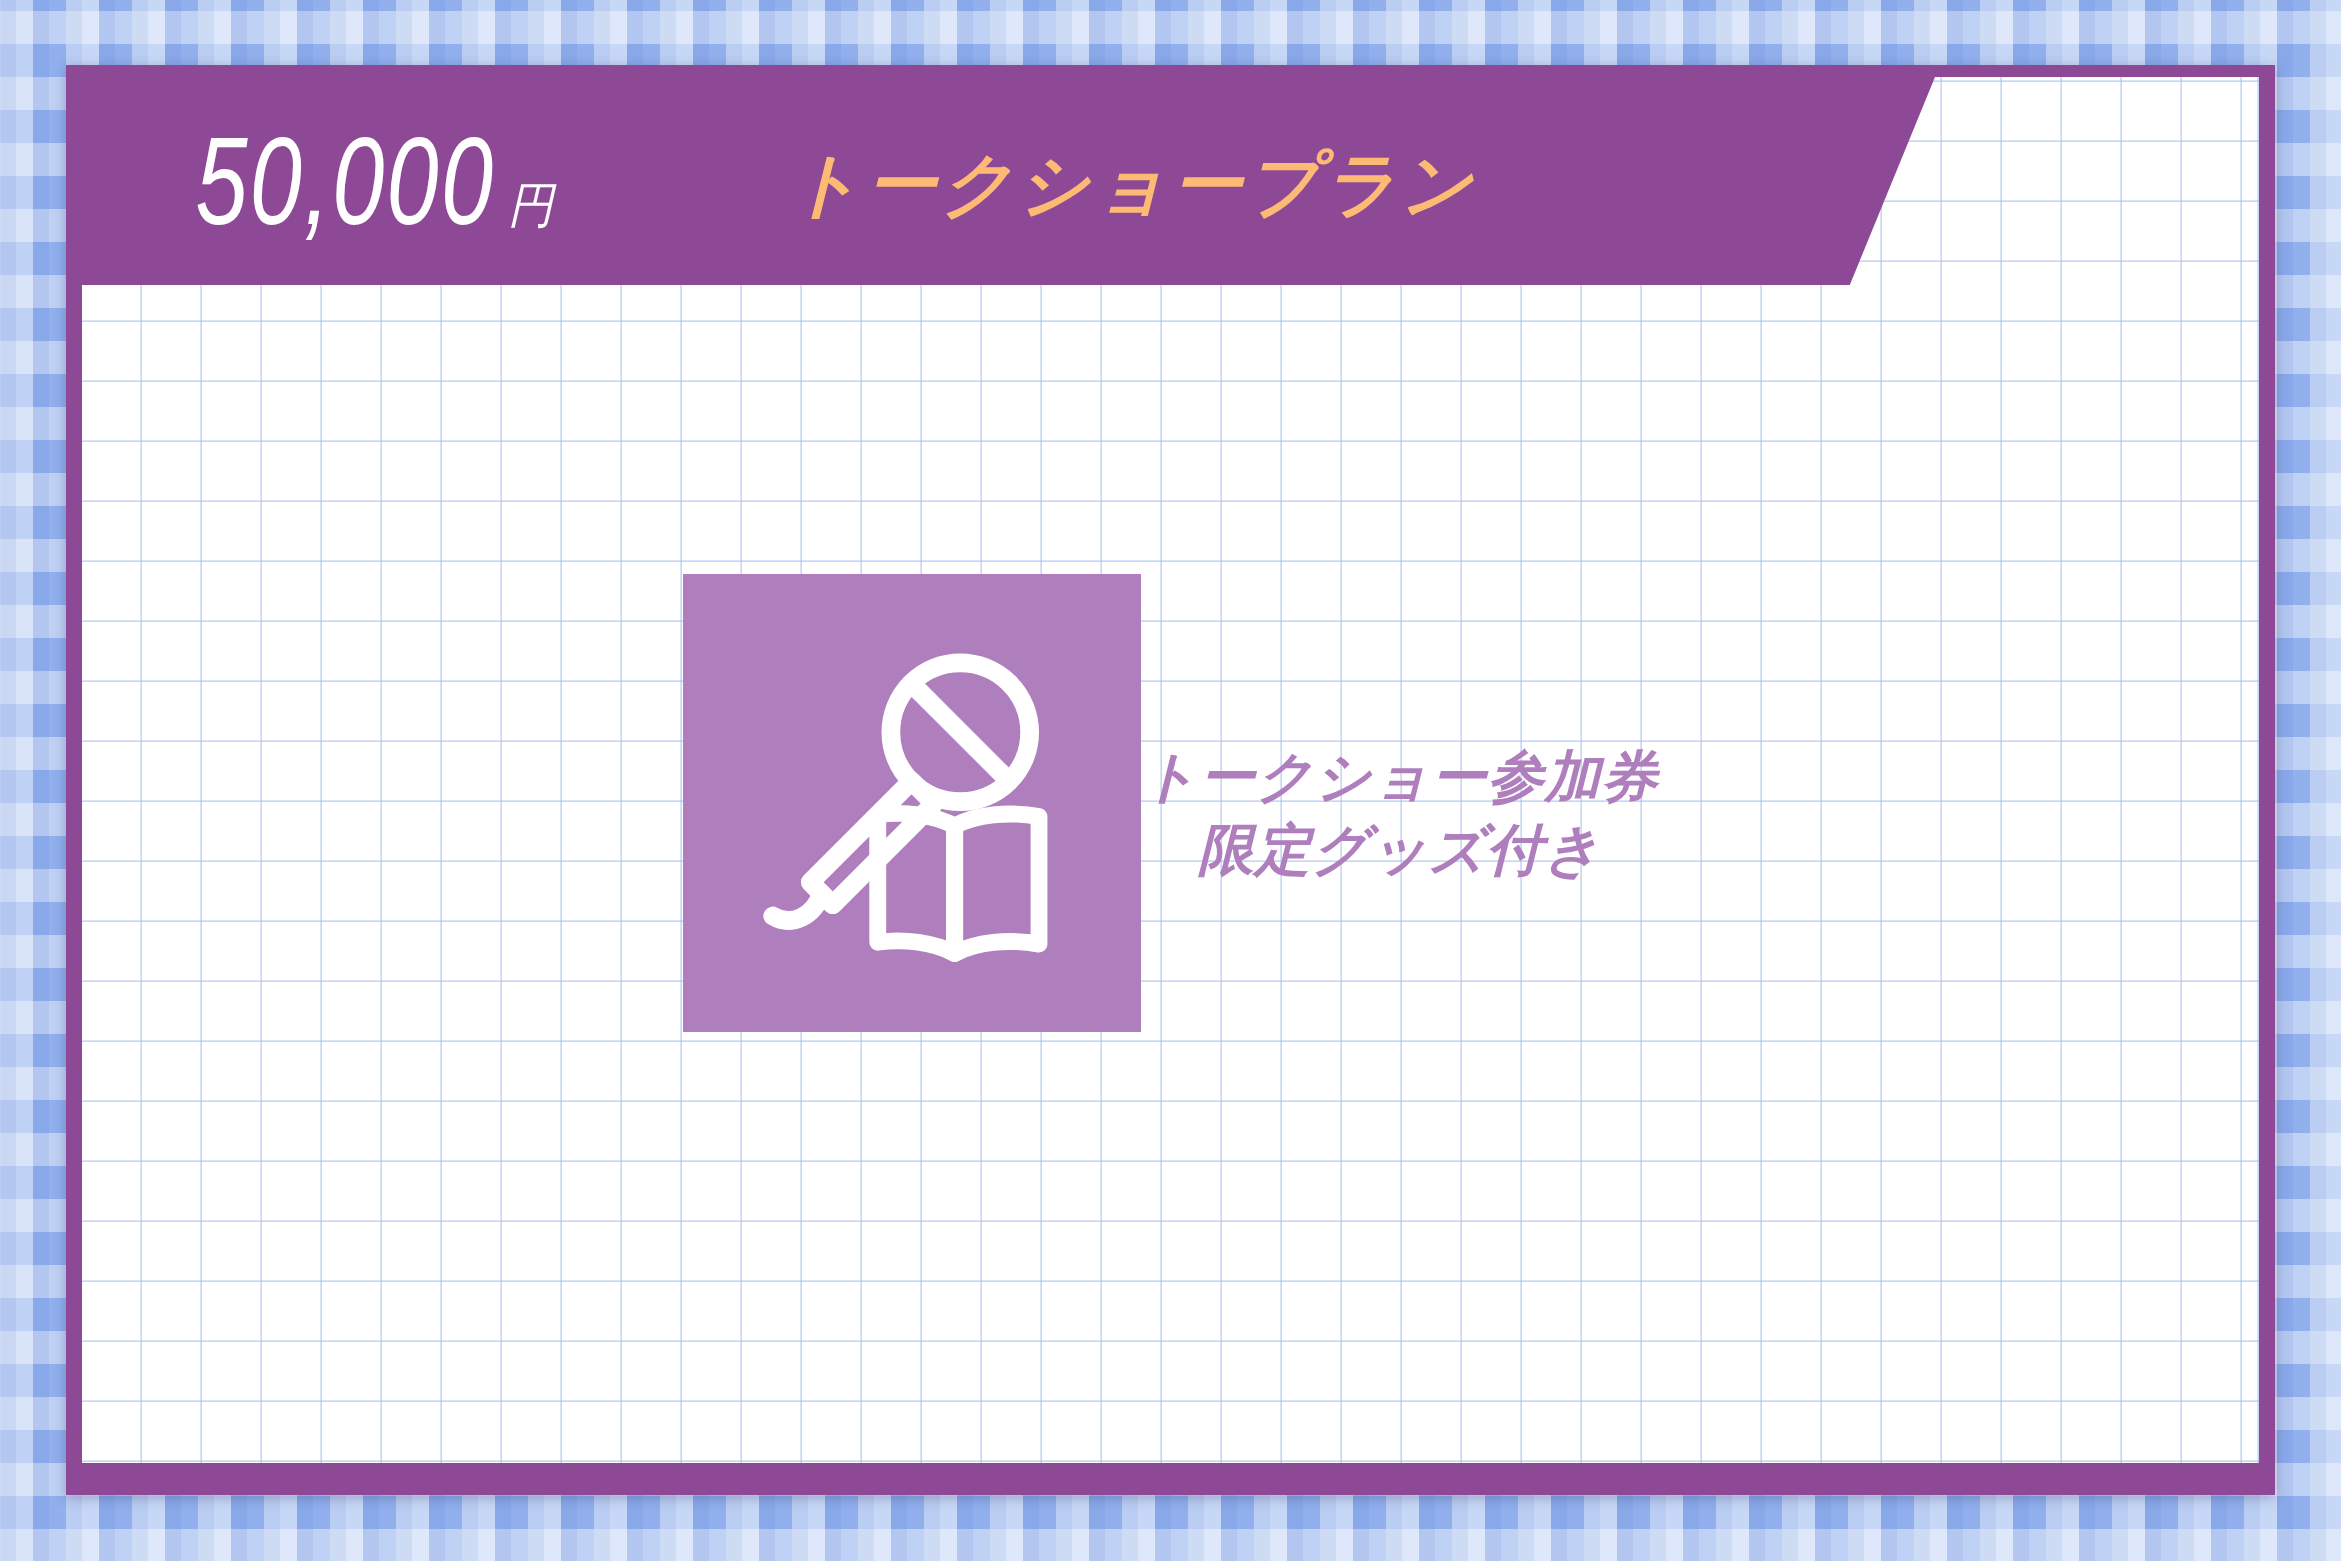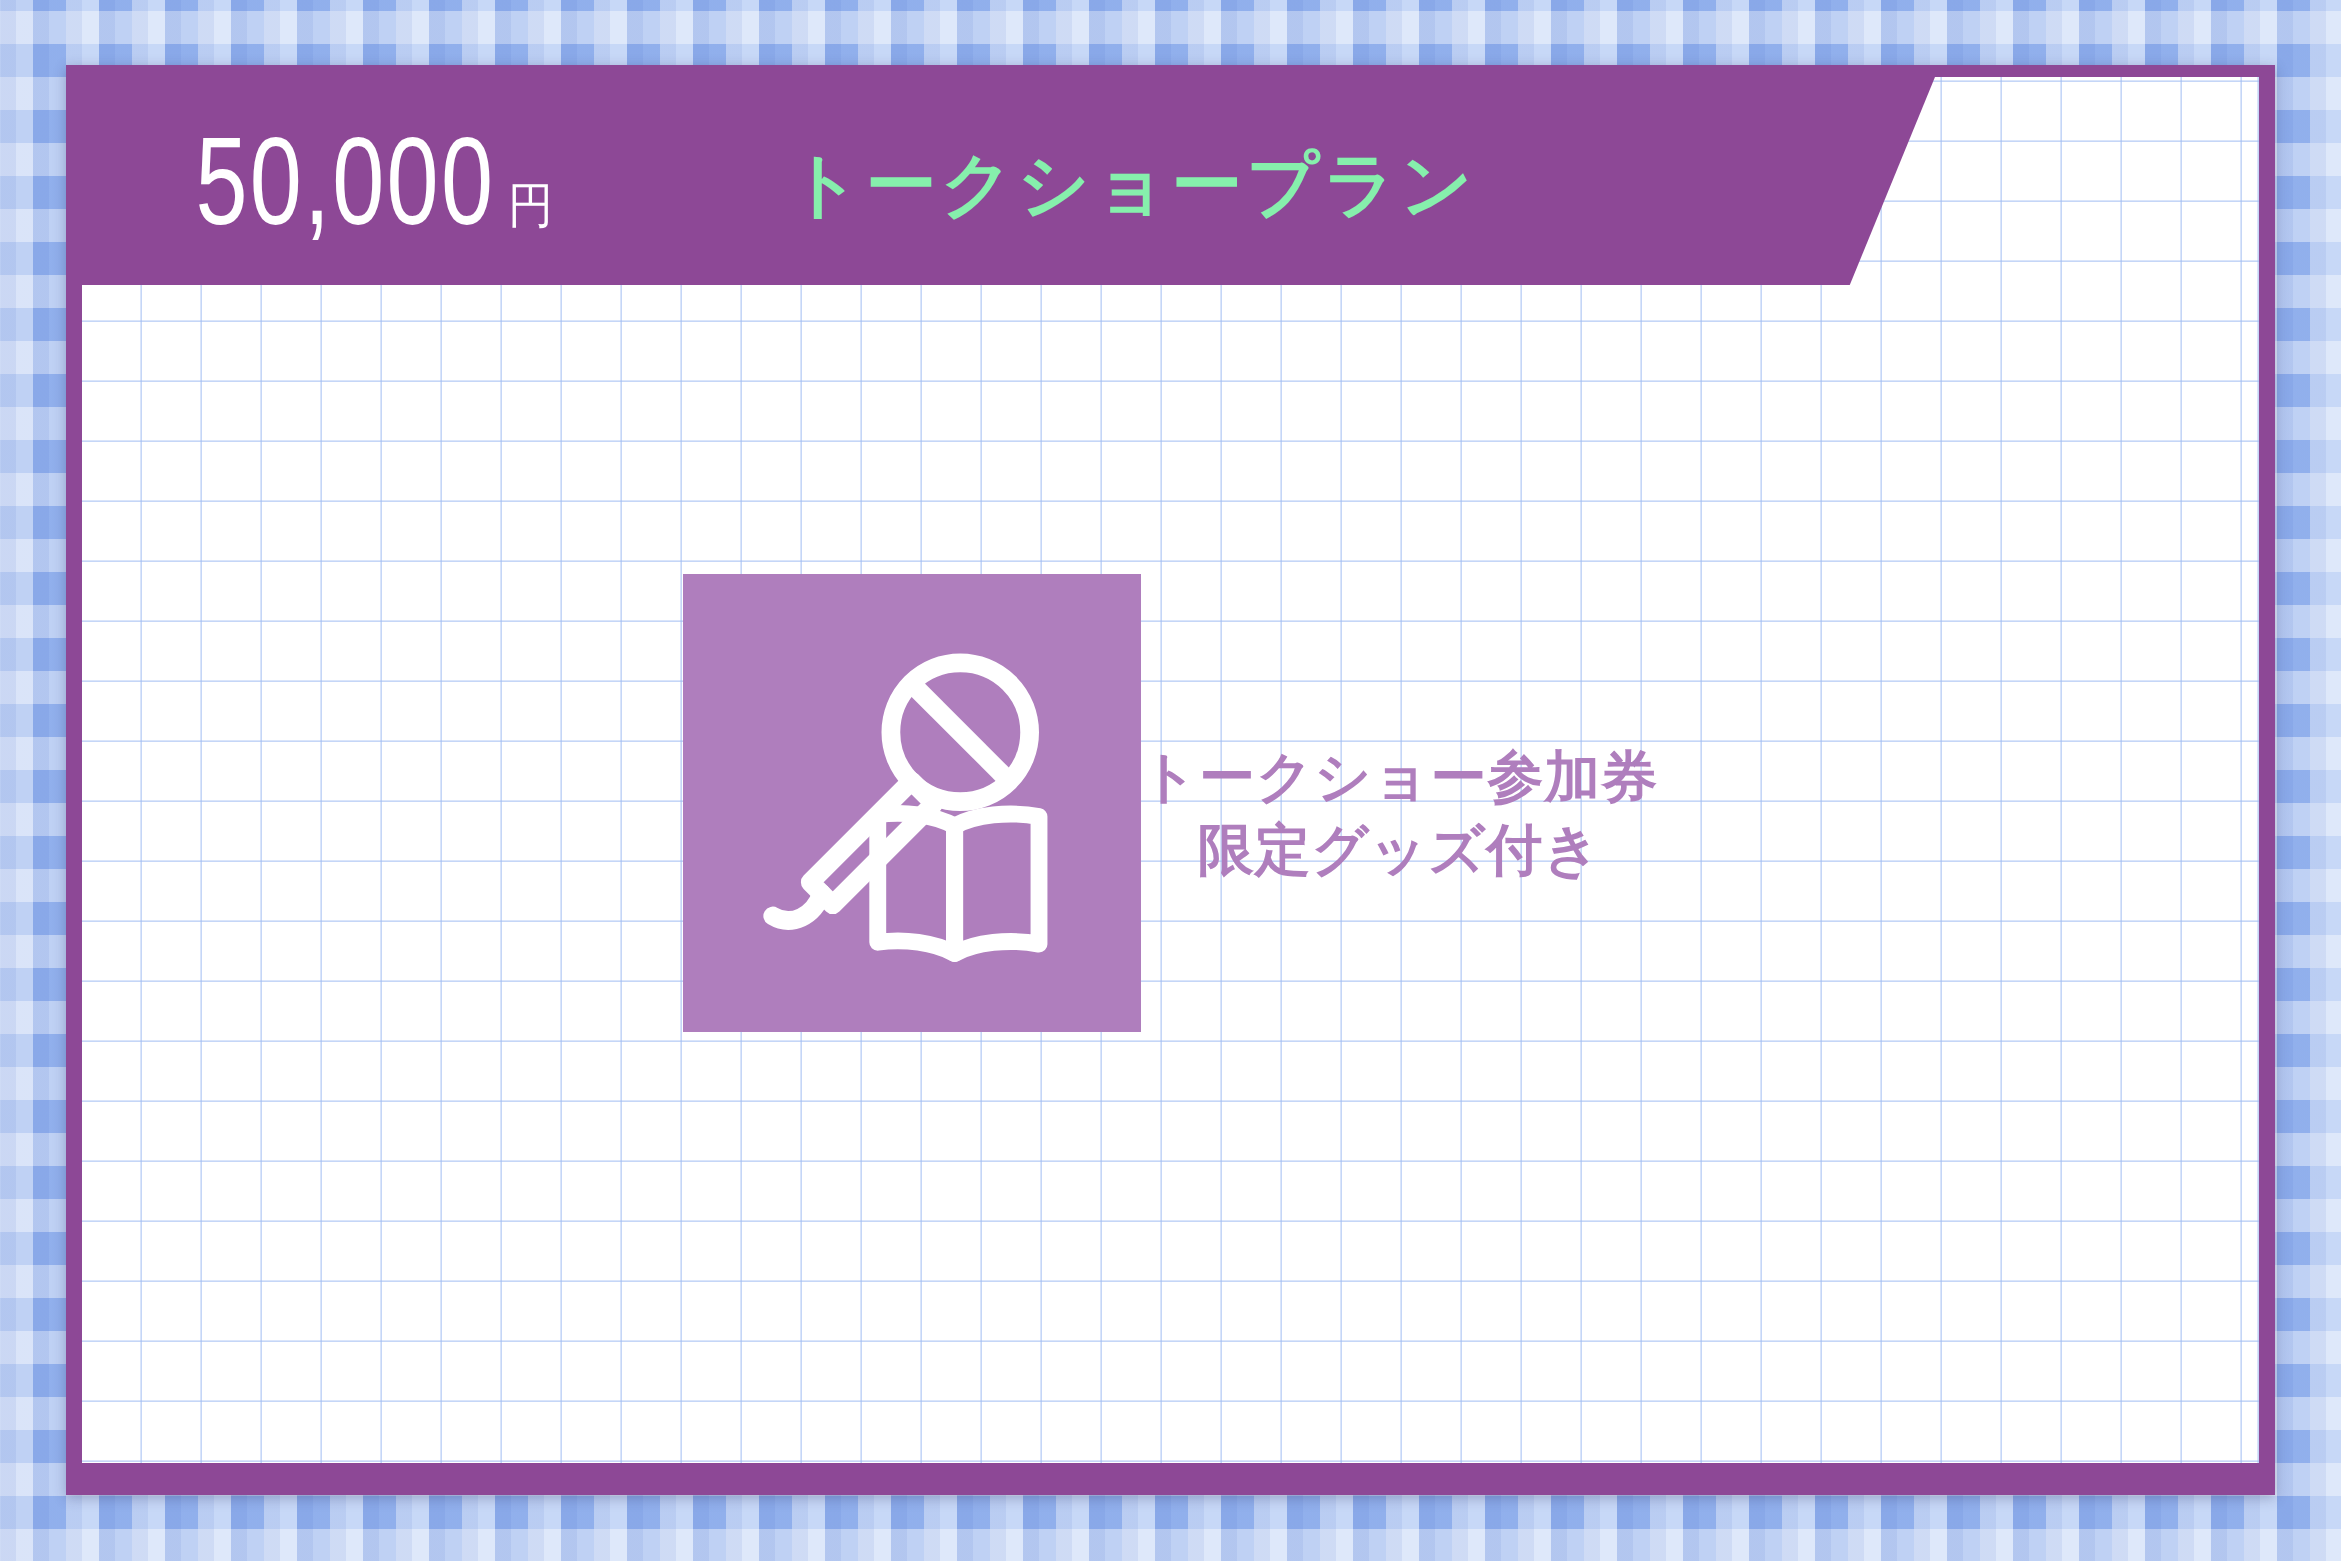--- a/index.html
+++ b/index.html
@@ -64,20 +64,21 @@
   #card {
     position: absolute;
     left: 66px;
     top: 65px;
     width: 2209px;
     height: 1430px;
     background: #8D4896;
     box-sizing: border-box;
     padding: 12px 16px 32px 16px;
     box-shadow: 0 2.8px 12px rgba(40,40,90,0.30);
+    font-style: italic;
   }
 
   
   #sheet {
     position: relative;
     width: 100%;
     height: 100%;
     background-color: #ffffff;
     background-image:
       repeating-linear-gradient(
@@ -133,21 +134,21 @@
     color: #ffffff;
     font-size: 49px;
     font-weight: 400;
     line-height: 1;
     margin-left: -27px;
     display: inline-block;
     transform: scaleX(0.92);
   }
 
   #banner-title {
-    color: #86efac;
+    color: #fdba74;
     font-size: 71px;
     font-weight: 700;
     letter-spacing: 4.2px;
     line-height: 1;
     margin-left: 234px;
     white-space: nowrap;
     transform: translateY(2.8px);
   }
 
   

